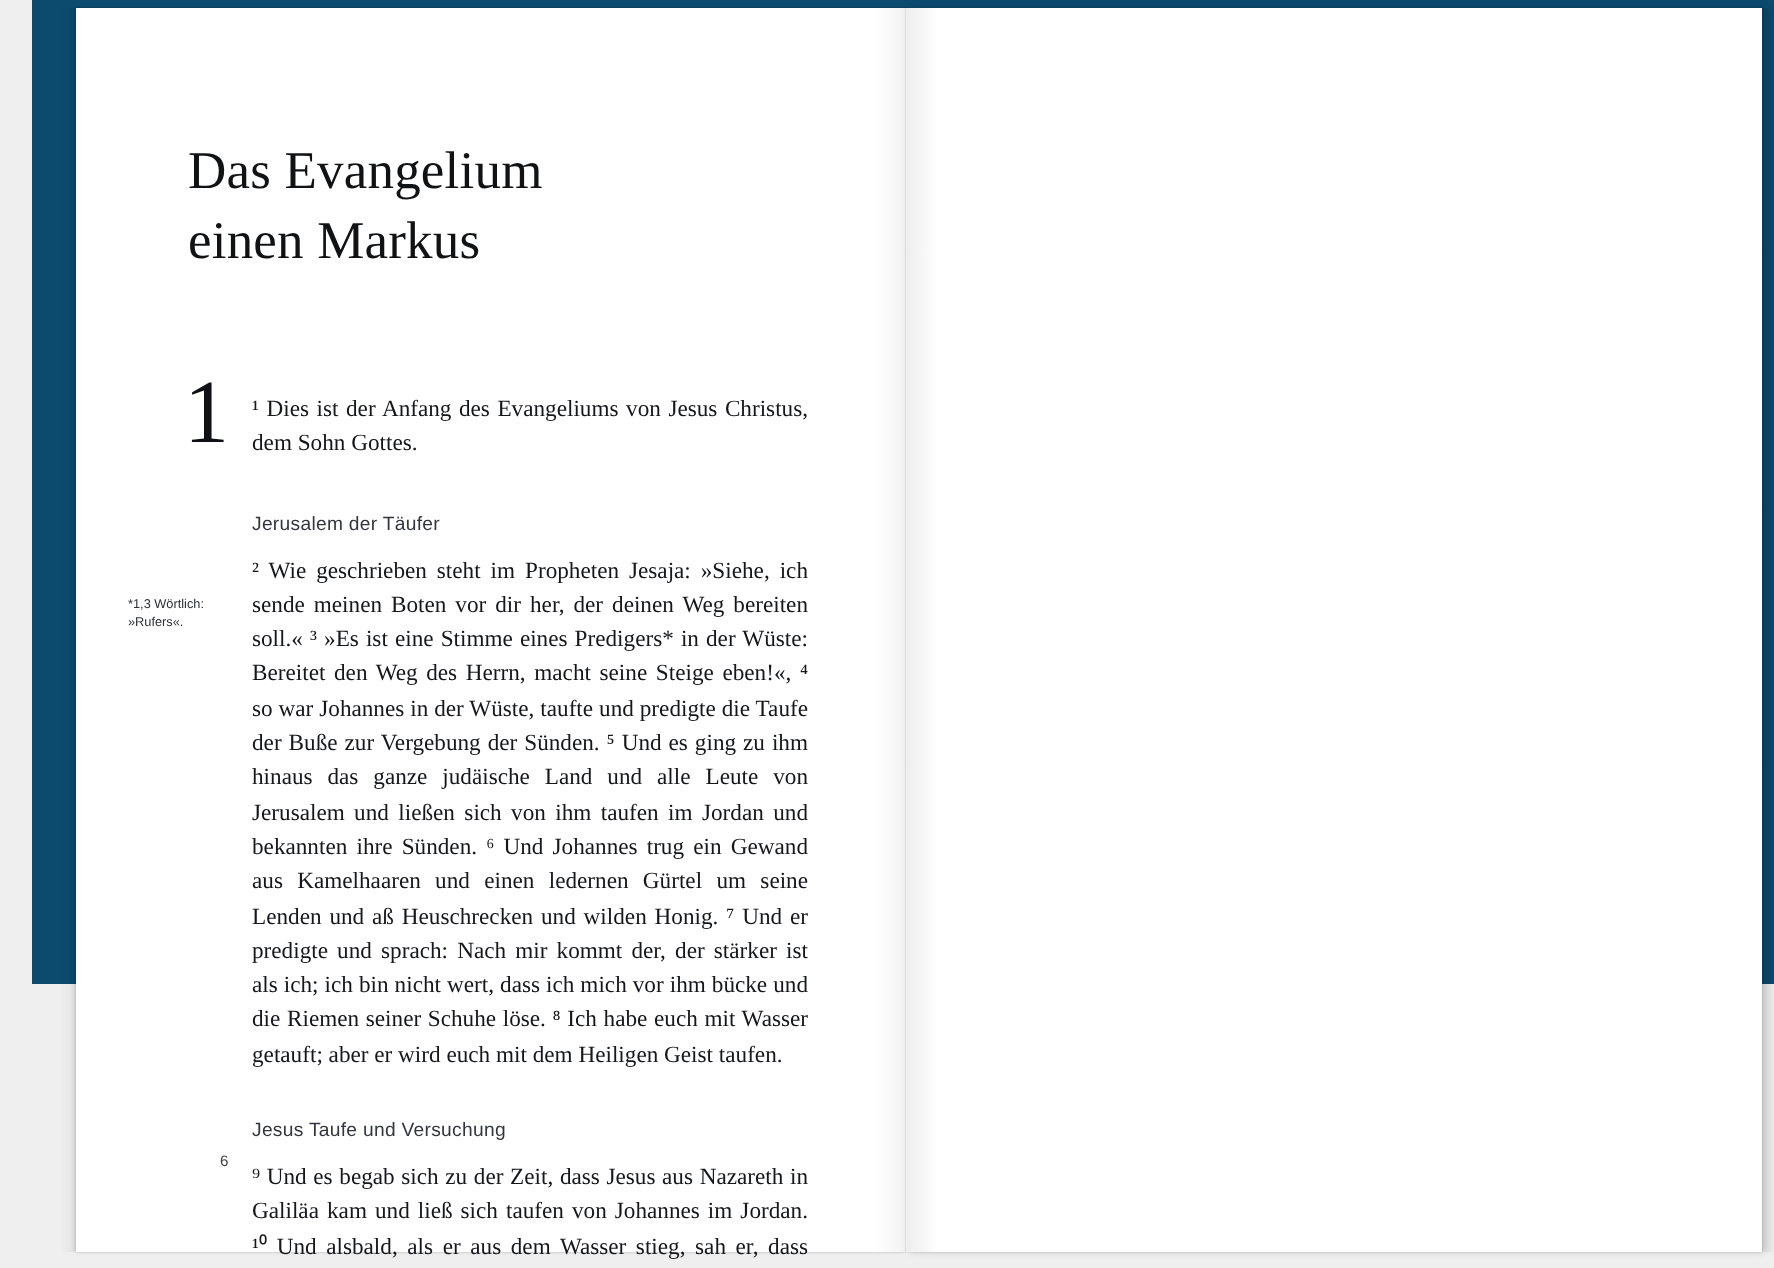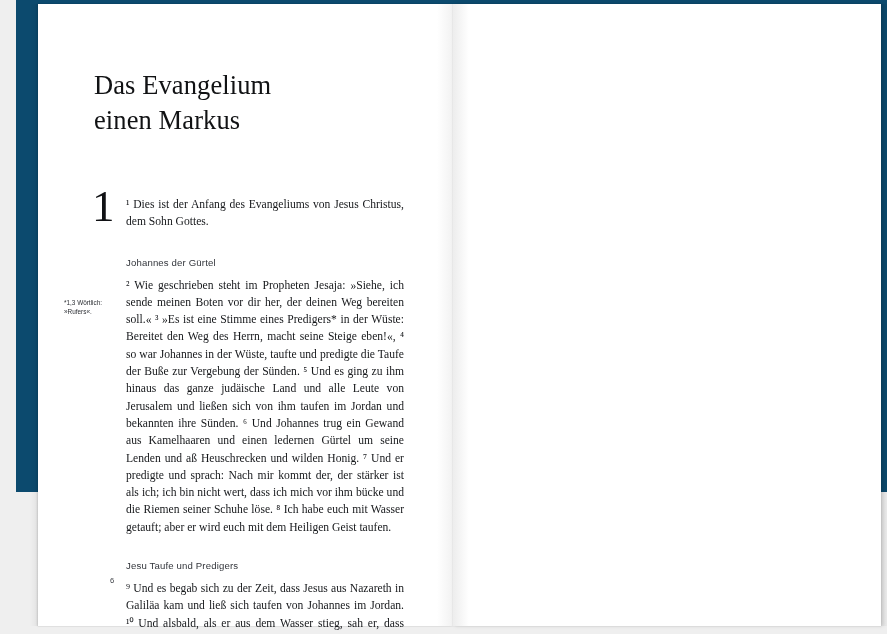--- a/index.html
+++ b/index.html
@@ -148,25 +148,25 @@
         <div>einen Markus</div>
       </div>
 
       <div class="chapnum">1</div>
 
       <div class="marginnote">*1,3 Wörtlich: »Rufers«.</div>
 
       <div class="textcol">
         <p class="para first-block">¹ Dies ist der Anfang des Evangeliums von Jesus Christus, dem Sohn Gottes.</p>
         <div class="gap-a"></div>
-        <p class="subhead">Johannes der Gürtel</p>
+        <p class="subhead">Jerusalem der Täufer</p>
         <div class="gap-b"></div>
         <p class="para">² Wie geschrieben steht im Propheten Jesaja: »Siehe, ich sende meinen Boten vor dir her, der deinen Weg bereiten soll.« ³ »Es ist eine Stimme eines Predigers* in der Wüste: Bereitet den Weg des Herrn, macht seine Steige eben!«, ⁴ so war Johannes in der Wüste, taufte und predigte die Taufe der Buße zur Vergebung der Sünden. ⁵ Und es ging zu ihm hinaus das ganze judäische Land und alle Leute von Jerusalem und ließen sich von ihm taufen im Jordan und bekannten ihre Sünden. ⁶ Und Johannes trug ein Gewand aus Kamelhaaren und einen ledernen Gürtel um seine Lenden und aß Heuschrecken und wilden Honig. ⁷ Und er predigte und sprach: Nach mir kommt der, der stärker ist als ich; ich bin nicht wert, dass ich mich vor ihm bücke und die Riemen seiner Schuhe löse. ⁸ Ich habe euch mit Wasser getauft; aber er wird euch mit dem Heiligen Geist taufen.</p>
         <div class="gap-c"></div>
-        <p class="subhead">Jesu Taufe und Predigers</p>
+        <p class="subhead">Jesus Taufe und Versuchung</p>
         <div class="gap-d"></div>
         <p class="para">⁹ Und es begab sich zu der Zeit, dass Jesus aus Nazareth in Galiläa kam und ließ sich taufen von Johannes im Jordan. ¹⁰ Und alsbald, als er aus dem Wasser stieg, sah er, dass sich</p>
       </div>
 
       <div class="folio">6</div>
     </div>
   </div>
 
   <div class="page page-right">
     

